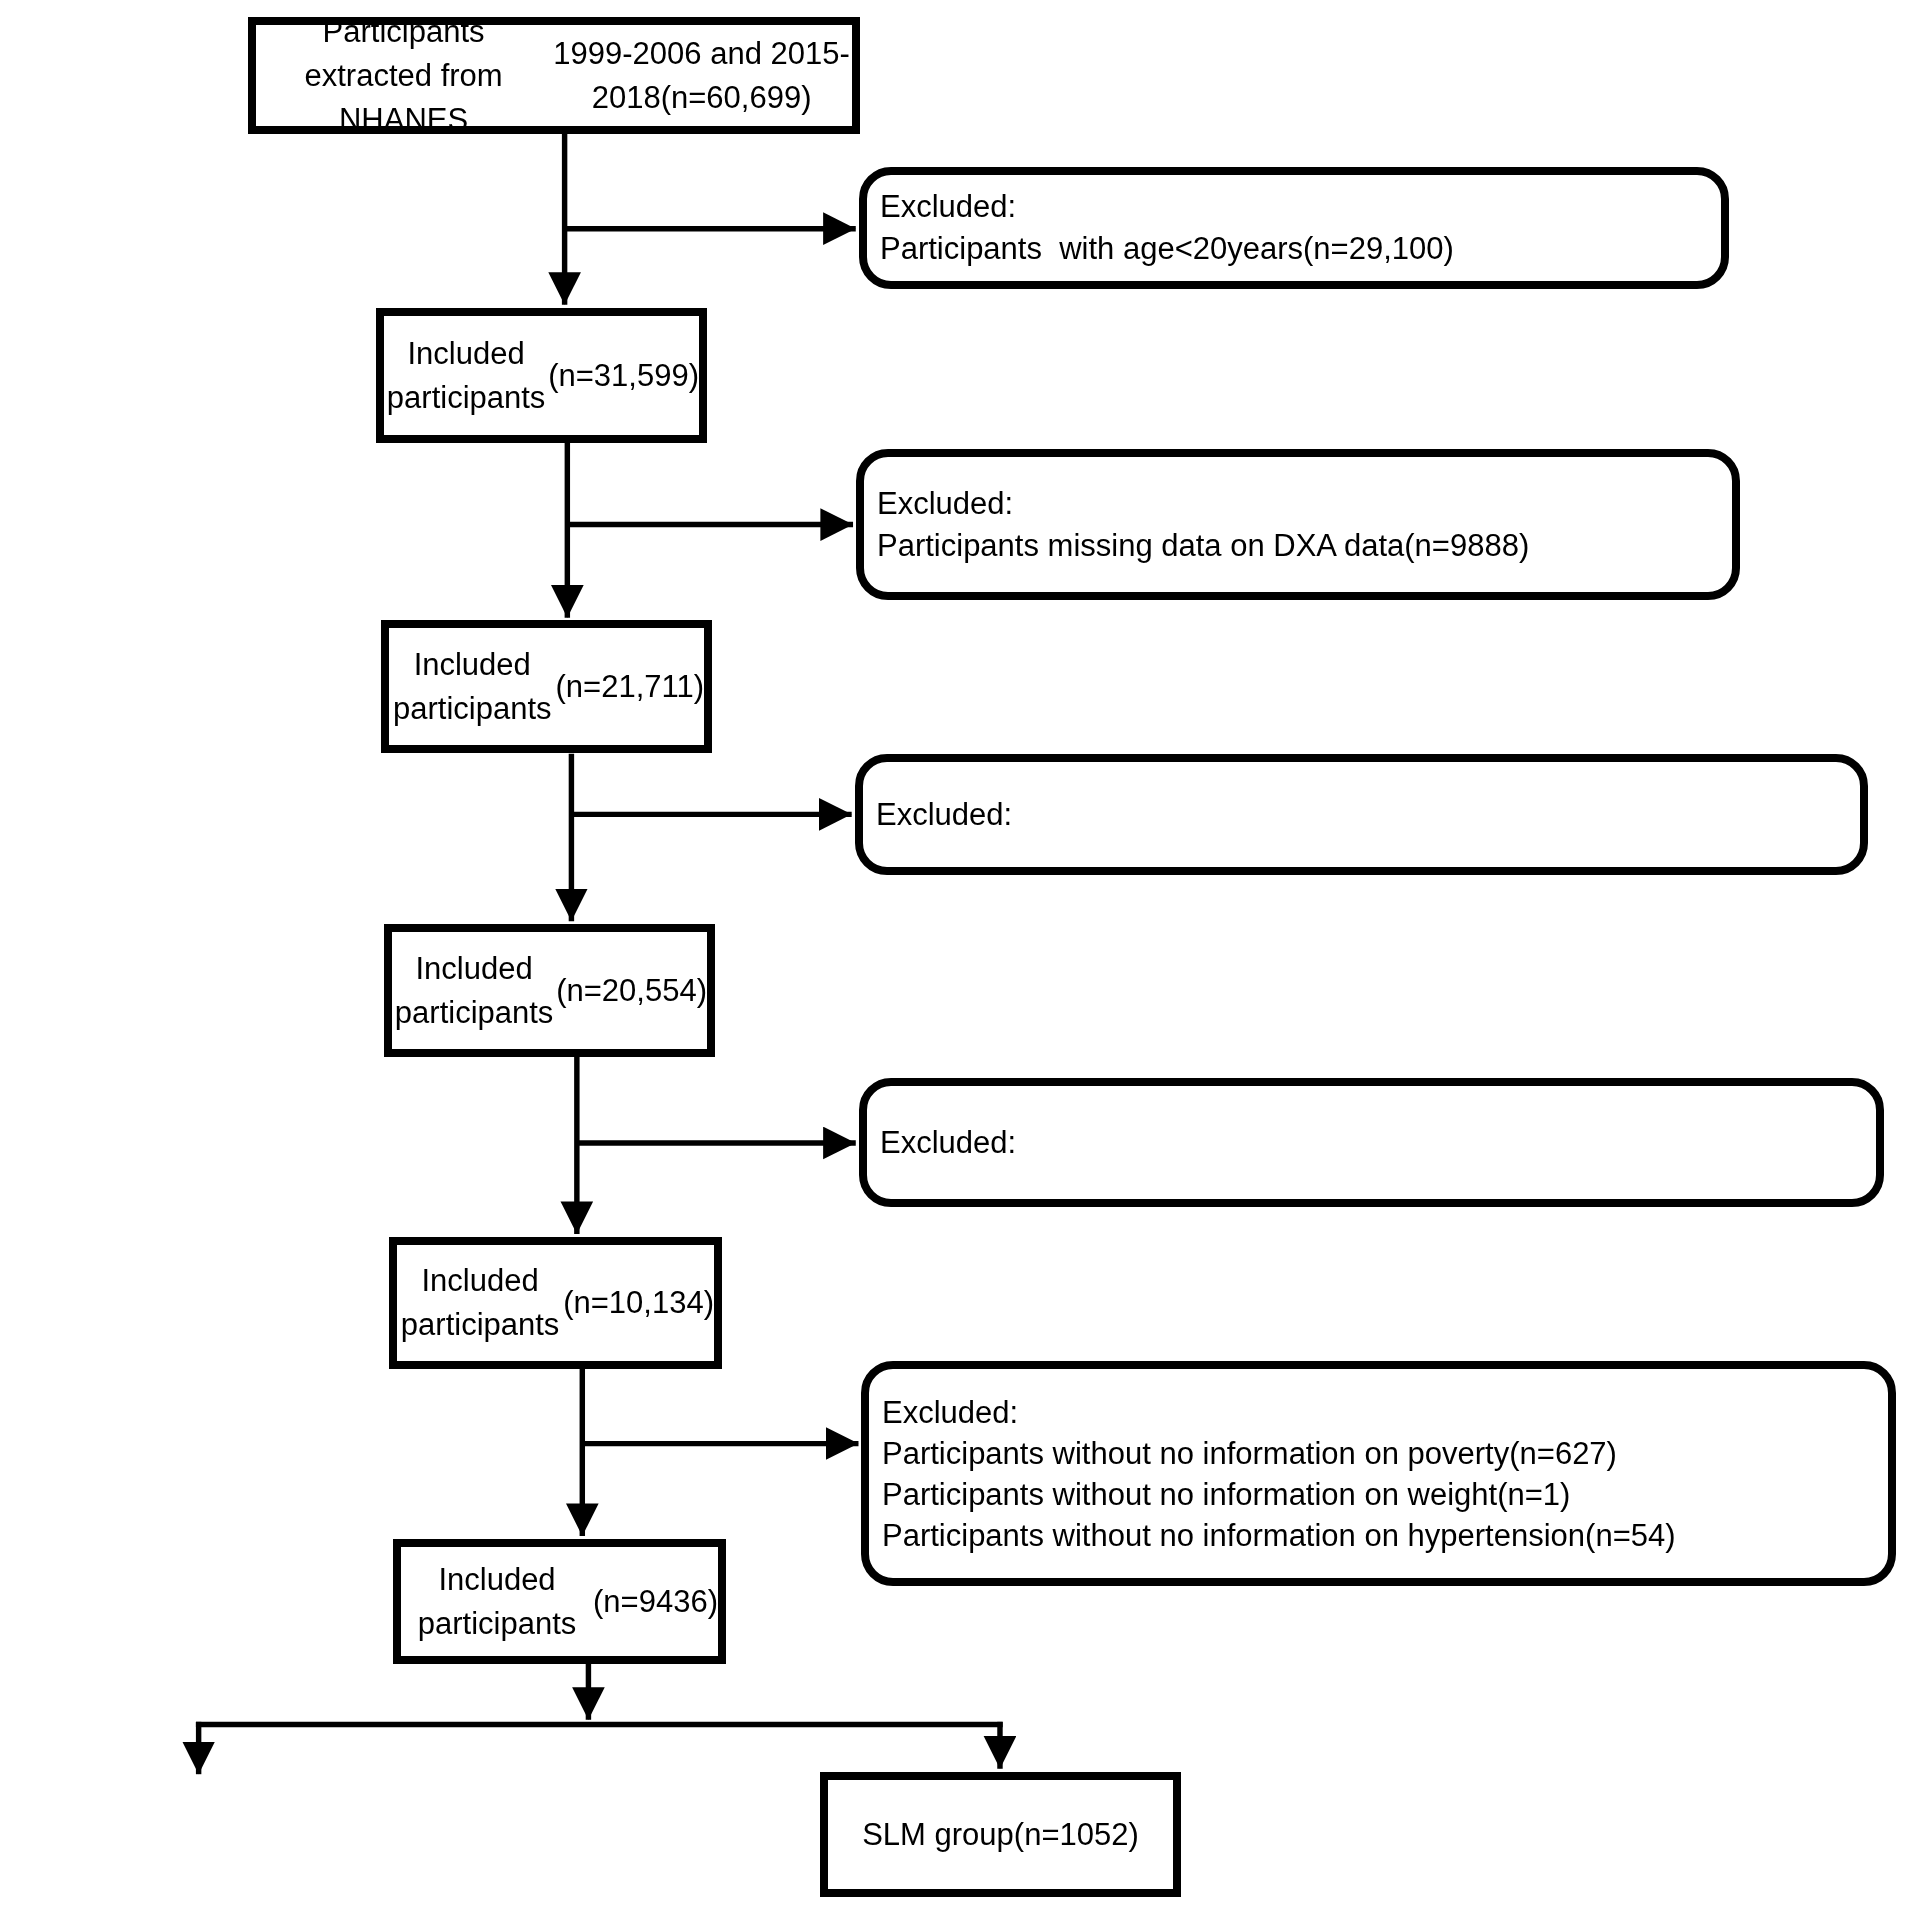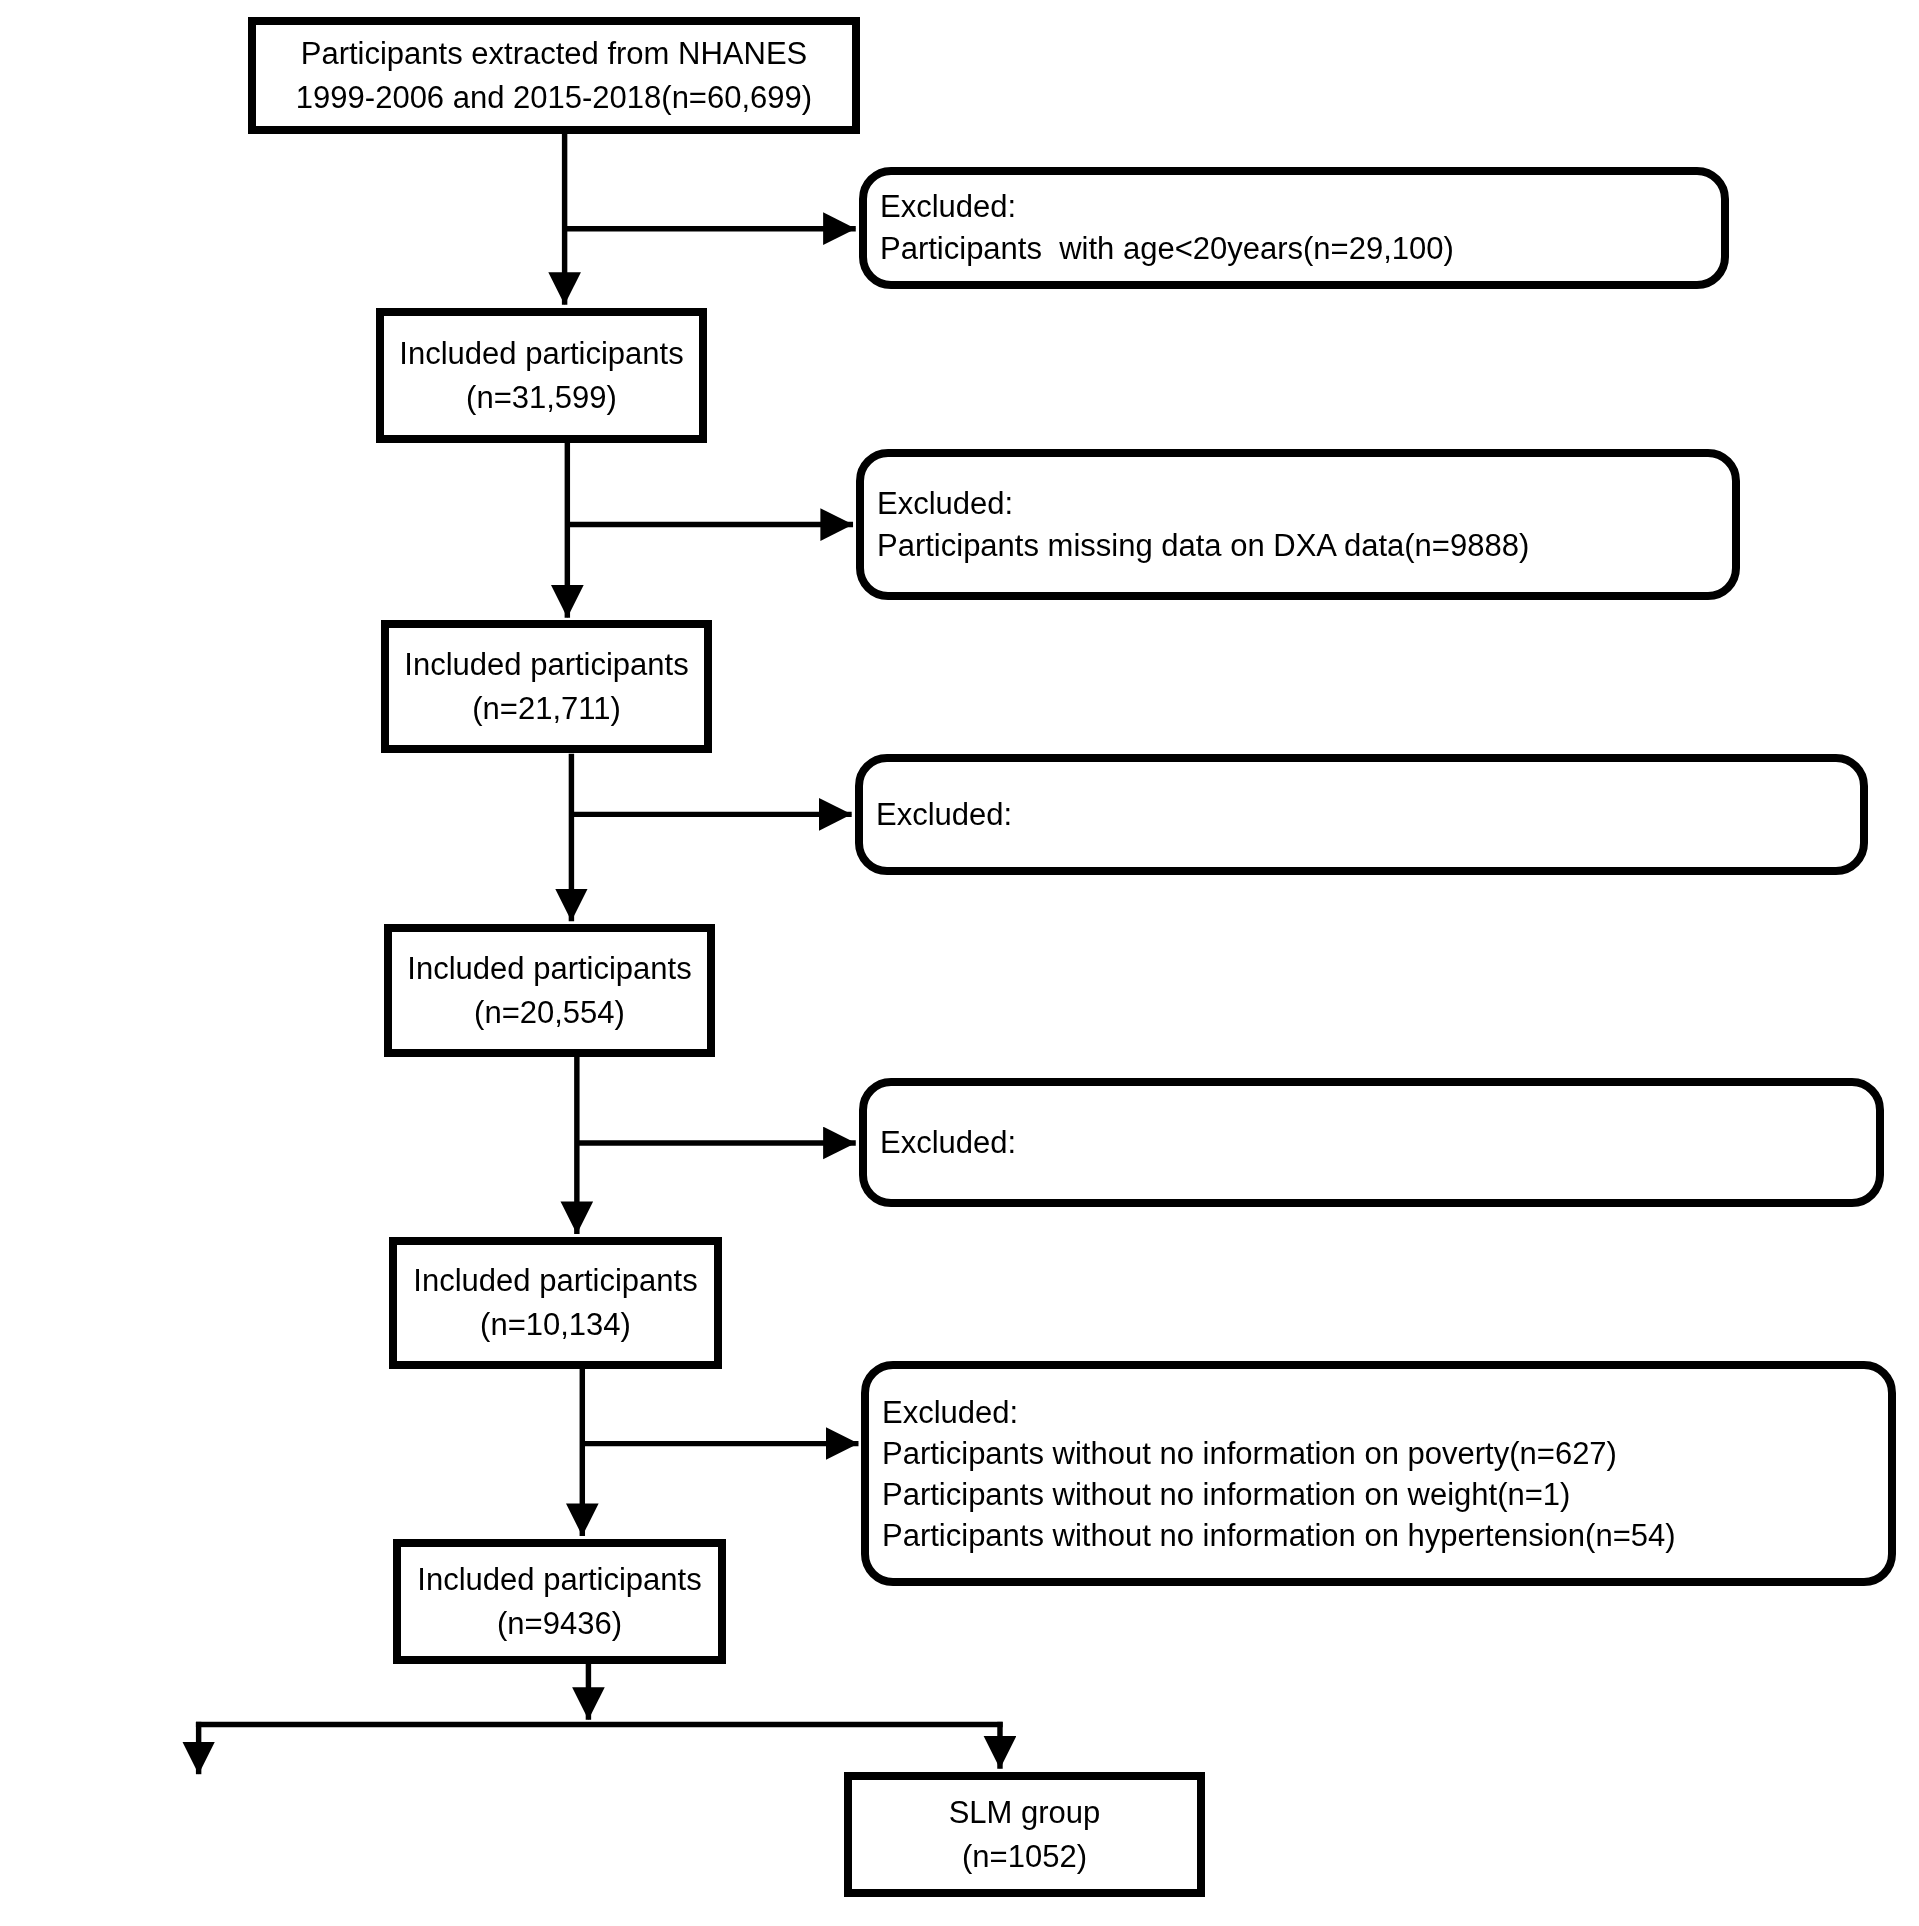--- a/index.html
+++ b/index.html
@@ -24,21 +24,21 @@
   }
   .box {
     position: absolute;
     box-sizing: border-box;
     border: 8.8px solid #000000;
     background: #ffffff;
     overflow: hidden;
   }
   .center-box {
     display: flex;
-    flex-direction: column;
+    flex-direction: row;
     justify-content: center;
     align-items: center;
     text-align: center;
     font-size: 31px;
     line-height: 44px;
   }
   .excl-box {
     display: flex;
     flex-direction: column;
     justify-content: center;
@@ -61,21 +61,21 @@
   #box-inc2     { left: 381px;  top: 620px;  width: 331px;  height: 133px; }
   #box-inc3     { left: 384px;  top: 924px; width: 331px;  height: 133px; }
   #box-inc4     { left: 389px;  top: 1237px; width: 333px;  height: 132px; }
   #box-inc5     { left: 393px;  top: 1539px; width: 333px;  height: 125px; }
   #box-ex1      { left: 859px; top: 167px;  width: 870px; height: 122px; }
   #box-ex2      { left: 856px; top: 449px;  width: 884px; height: 151px; }
   #box-ex3      { left: 855px; top: 754px; width: 1013px; height: 121px; }
   #box-ex4      { left: 859px; top: 1078px; width: 1025px; height: 129px; }
   #box-ex5      { left: 861px; top: 1361px; width: 1035px; height: 225px; }
   #box-grp1     { left: 17px;   top: 1777px; width: 364px;  height: 124px; }
-  #box-grp2     { left: 820px; top: 1772px; width: 361px;  height: 125px; margin-left: 24px; }
+  #box-grp2     { left: 820px; top: 1772px; width: 361px;  height: 125px; }
 </style>
 </head>
 <body>
 
 <div id="canvas">
 
   <svg id="connectors" viewBox="0 0 2821 2831" xmlns="http://www.w3.org/2000/svg">
     <defs>
       <marker id="ah" markerWidth="6.5" markerHeight="6.5" refX="6" refY="3" orient="auto" markerUnits="strokeWidth">
         <path d="M0,0 L6,3 L0,6 Z" fill="#000000"></path>

